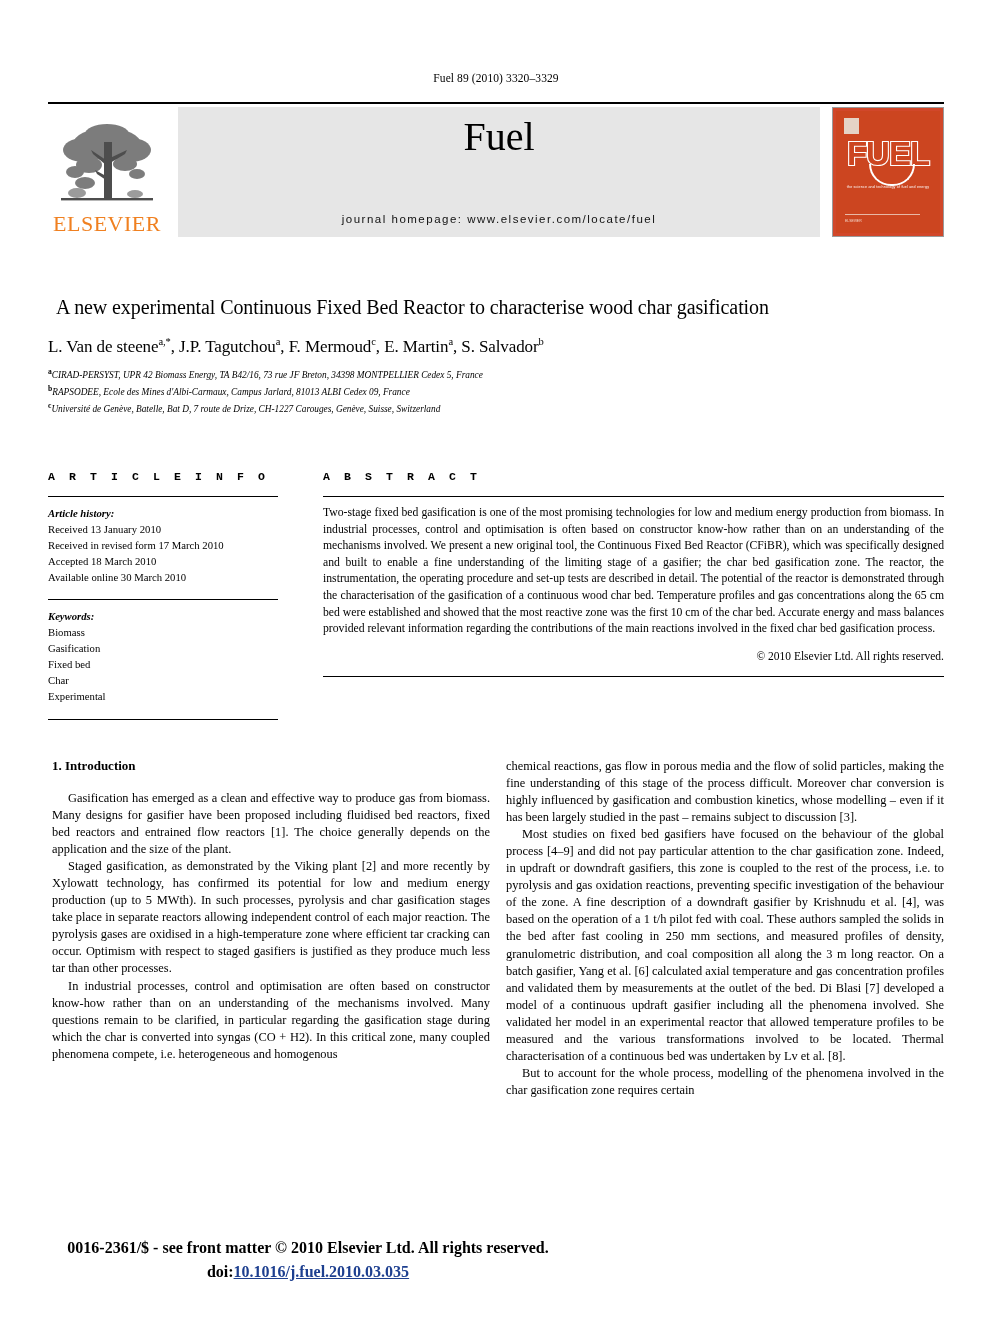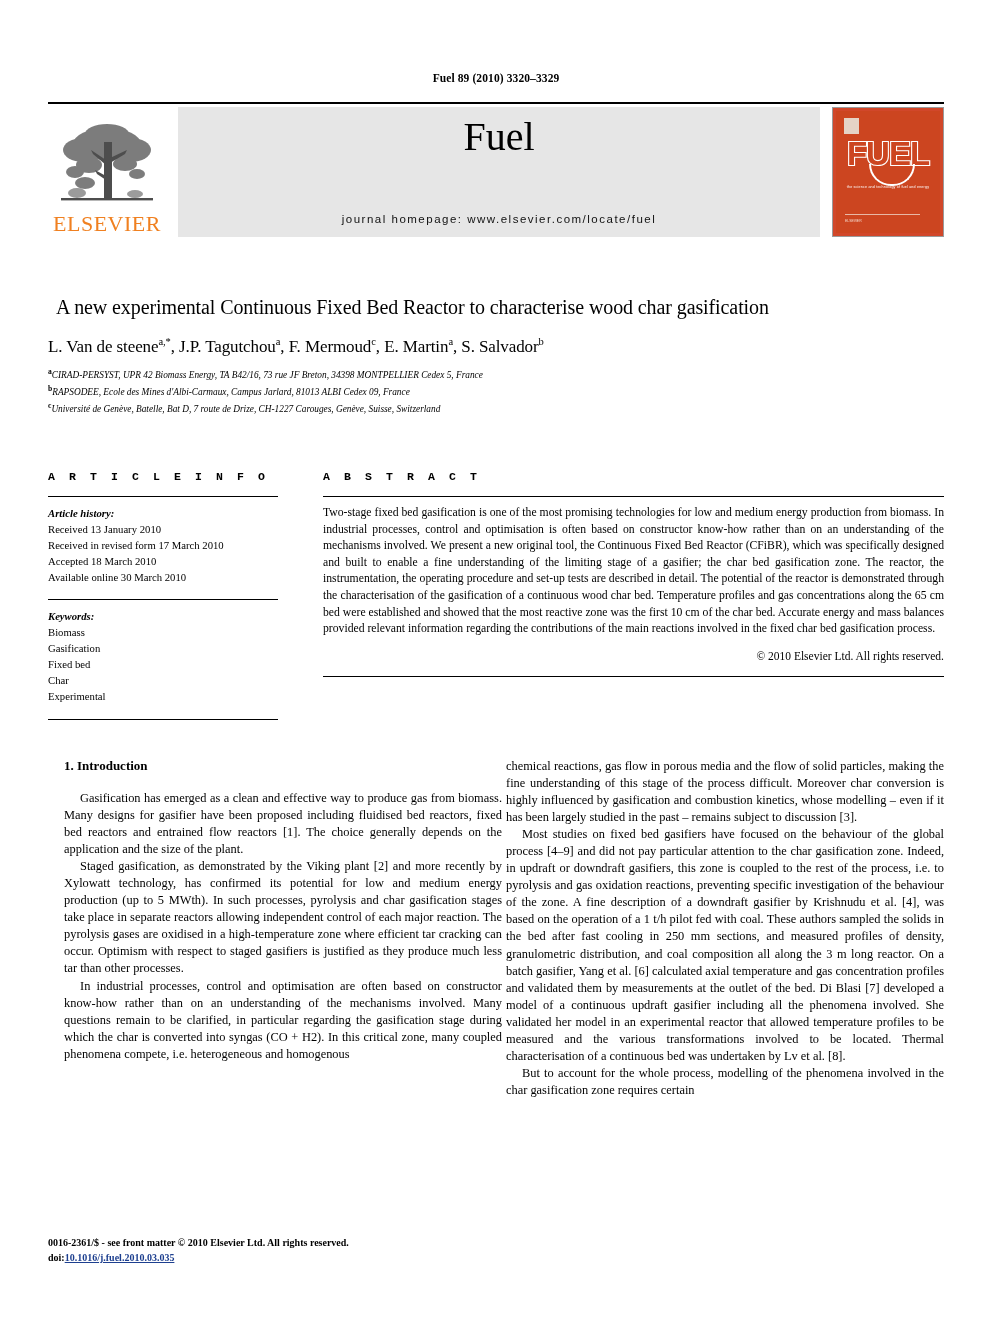--- a/index.html
+++ b/index.html
@@ -19,21 +19,21 @@
     width: 992px;
     height: 1323px;
     position: relative;
     box-sizing: border-box;
   }
 
   
   .running-head {
     text-align: center;
     font-size: 11.5px;
-    font-weight: bold;
+    font-weight: normal;
     padding-top: 72px;
     letter-spacing: .1px;
   }
 
   
   .header-wrap {
     position: absolute;
     top: 102px;
     left: 48px;
     right: 48px;
@@ -257,21 +257,21 @@
   }
   .info-rule-bottom {
     border-top: 1px solid #000;
     margin-top: 14px;
   }
 
   
   .body-wrap {
     position: absolute;
     top: 758px;
-    left: 64px;
+    left: 52px;
     right: 48px;
     display: flex;
     justify-content: center;
   }
   .bcol { width: 438px; flex: 0 0 438px; }
   .bgap { flex: 1 1 auto; }
   h2.section-title {
     font-size: 13px;
     font-weight: bold;
     margin: 0 0 16px 0;
@@ -304,23 +304,24 @@
     text-indent: -10px;
     padding-left: 18px;
   }
   .fn-line .ital { font-style: italic; font-weight: bold; }
   .mail-link { color: #1d3f8f; }
   .imprint {
     position: absolute;
     left: 48px;
     top: 1236px;
     width: 520px;
-    font-size: 10px;
+    font-size: 16px;
     line-height: 1.48;
     font-weight: bold;
+    text-align: center;
   }
   .doi-link { color: #1d3f8f; font-weight: bold; }
 </style>
 </head>
 <body>
 
 <div class="page">
 
   <div class="running-head">Fuel 89 (2010) 3320–3329</div>
 

